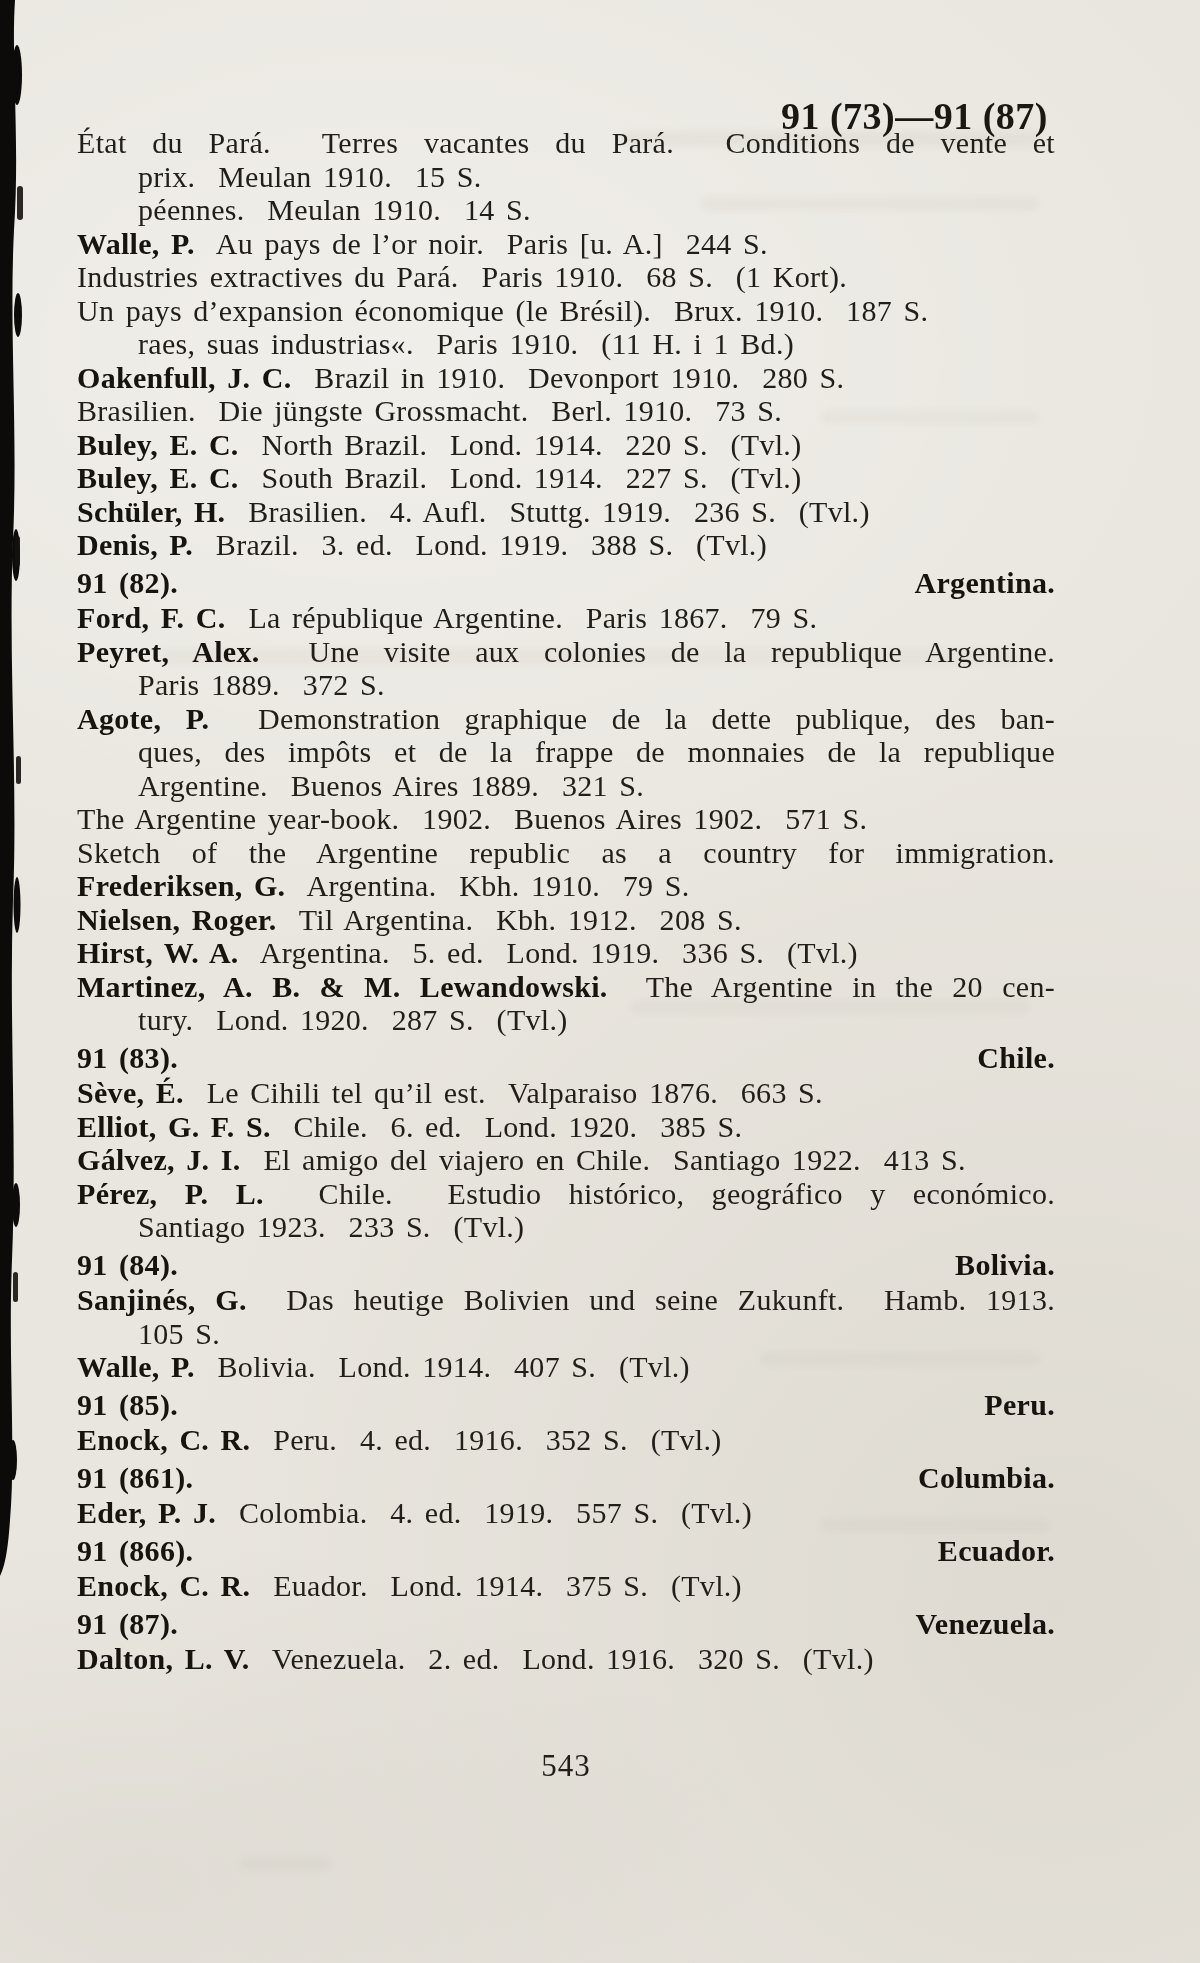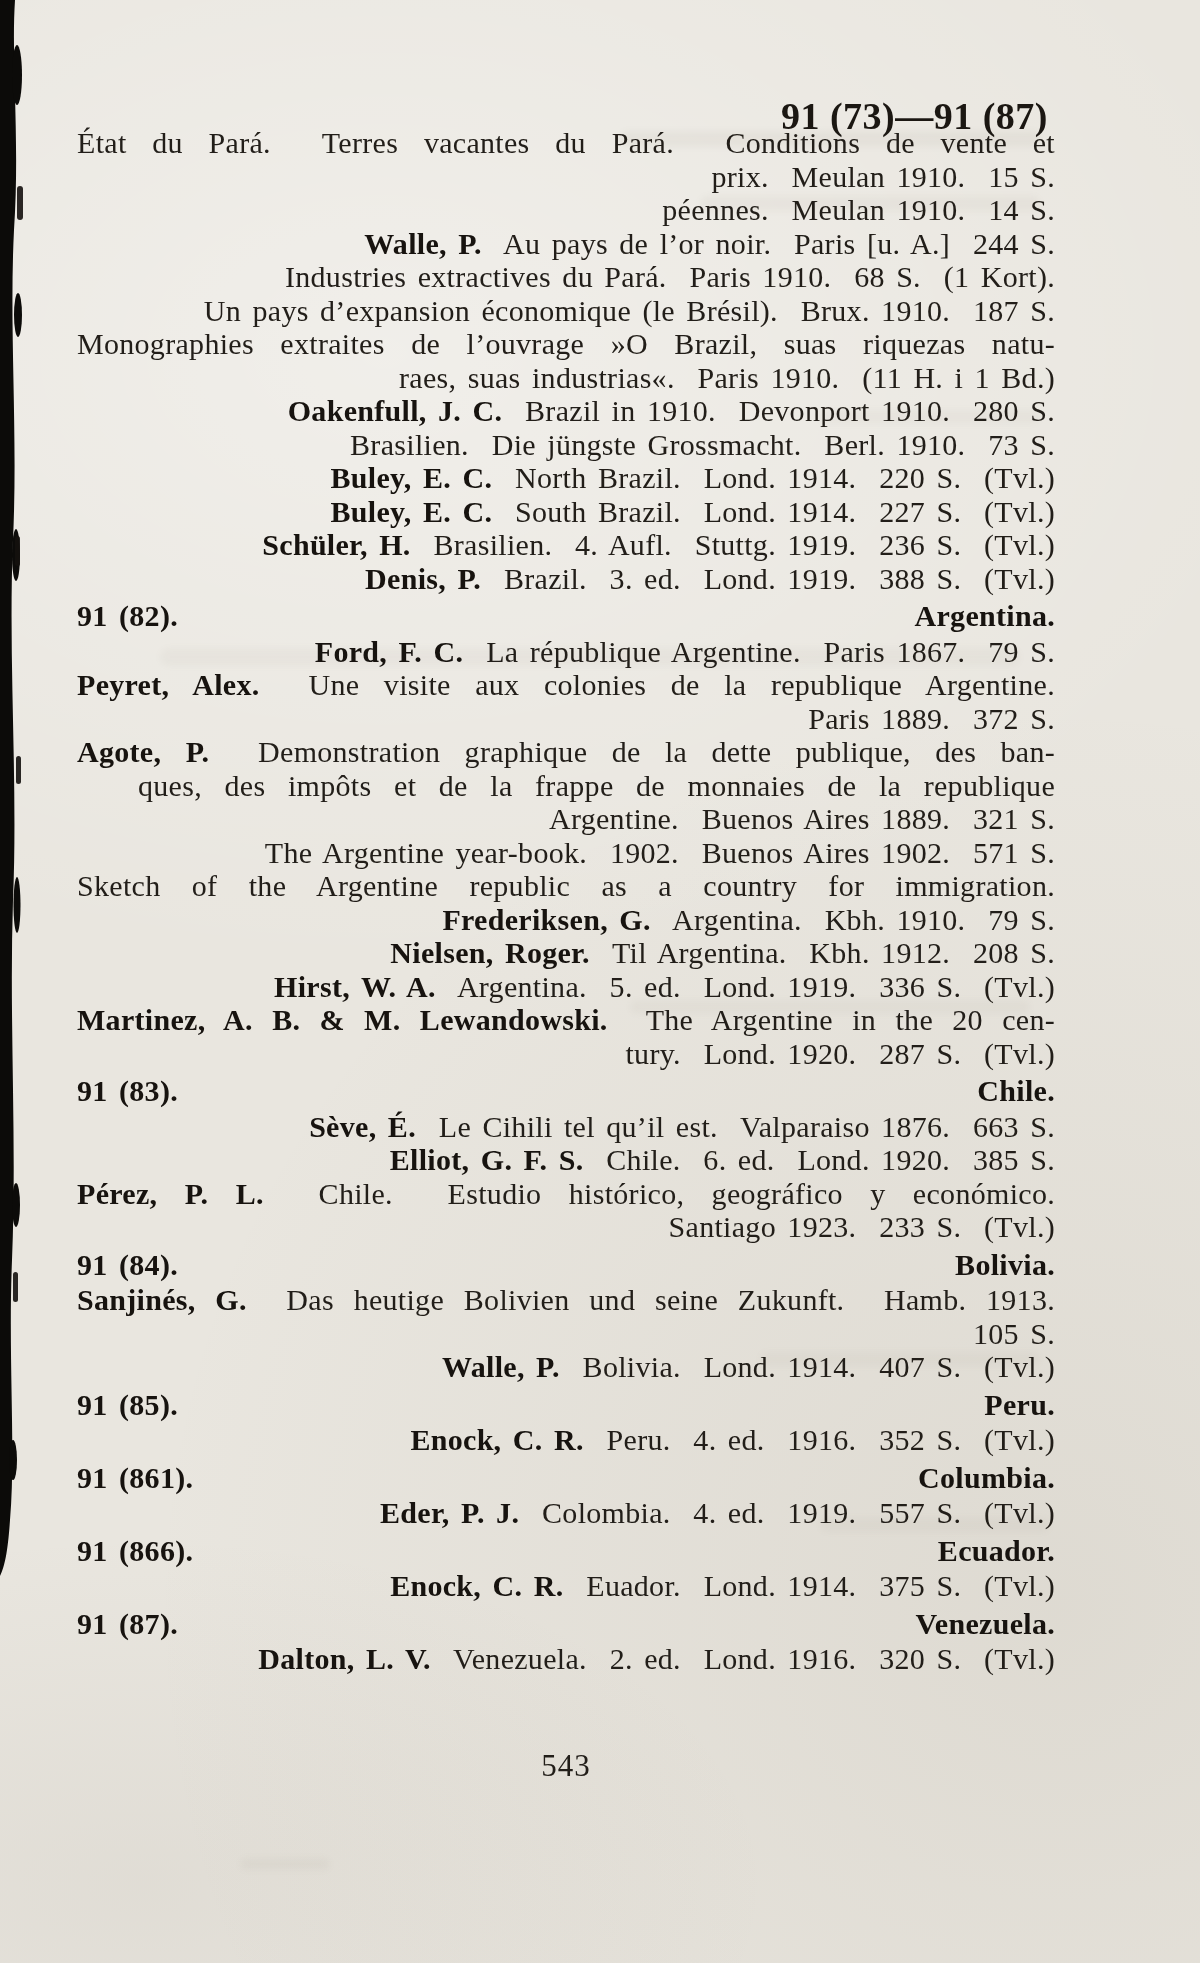--- a/index.html
+++ b/index.html
@@ -35,21 +35,21 @@
   .text-block {
     position: absolute;
     left: 77px;
     top: 126px;
     width: 978px;
     font-size: 30px;
     line-height: 33.5px;
     letter-spacing: 0.3px;
     word-spacing: 0.12em;
   }
-  .line { white-space: pre-wrap; text-align: right; }
+  .line { white-space: pre-wrap; }
   .line.j { text-align: justify; text-align-last: justify; }
   .line.ind { padding-left: 61px; }
   .author { font-weight: bold; color: #17130f; }
   .section-row {
     display: flex;
     justify-content: space-between;
     margin: 4px 0 2px 0;
     font-weight: bold;
     color: #17130f;
     line-height: 33.5px;
@@ -99,21 +99,20 @@
     <span>91 (73)—91 (87)</span>
   </div>
 
   <main class="text-block" id="lines">
       <div class="line j"><span class="rest">État du Pará.  Terres vacantes du Pará.  Conditions de vente et</span></div>
       <div class="line ind"><span class="rest">prix.  Meulan 1910.  15 S.</span></div>
       <div class="line ind"><span class="rest">péennes.  Meulan 1910.  14 S.</span></div>
       <div class="line"><span class="author">Walle, P.</span>  <span class="rest">Au pays de l’or noir.  Paris [u. A.]  244 S.</span></div>
       <div class="line"><span class="rest">Industries extractives du Pará.  Paris 1910.  68 S.  (1 Kort).</span></div>
       <div class="line"><span class="rest">Un pays d’expansion économique (le Brésil).  Brux. 1910.  187 S.</span></div>
-      <div class="line j"><span class="rest">Monographies extraites de l’ouvrage »O Brazil, suas riquezas natu-</span></div>
       <div class="line ind"><span class="rest">raes, suas industrias«.  Paris 1910.  (11 H. i 1 Bd.)</span></div>
       <div class="line"><span class="author">Oakenfull, J. C.</span>  <span class="rest">Brazil in 1910.  Devonport 1910.  280 S.</span></div>
       <div class="line"><span class="rest">Brasilien.  Die jüngste Grossmacht.  Berl. 1910.  73 S.</span></div>
       <div class="line"><span class="author">Buley, E. C.</span>  <span class="rest">North Brazil.  Lond. 1914.  220 S.  (Tvl.)</span></div>
       <div class="line"><span class="author">Buley, E. C.</span>  <span class="rest">South Brazil.  Lond. 1914.  227 S.  (Tvl.)</span></div>
       <div class="line"><span class="author">Schüler, H.</span>  <span class="rest">Brasilien.  4. Aufl.  Stuttg. 1919.  236 S.  (Tvl.)</span></div>
       <div class="line"><span class="author">Denis, P.</span>  <span class="rest">Brazil.  3. ed.  Lond. 1919.  388 S.  (Tvl.)</span></div>
       <div class="section-row">
         <span class="sec-num">91 (82).</span>
         <span class="sec-country">Argentina.</span>
@@ -130,20 +129,21 @@
       <div class="line"><span class="author">Nielsen, Roger.</span>  <span class="rest">Til Argentina.  Kbh. 1912.  208 S.</span></div>
       <div class="line"><span class="author">Hirst, W. A.</span>  <span class="rest">Argentina.  5. ed.  Lond. 1919.  336 S.  (Tvl.)</span></div>
       <div class="line j"><span class="author">Martinez, A. B. &amp; M. Lewandowski.</span>  <span class="rest">The Argentine in the 20 cen-</span></div>
       <div class="line ind"><span class="rest">tury.  Lond. 1920.  287 S.  (Tvl.)</span></div>
       <div class="section-row">
         <span class="sec-num">91 (83).</span>
         <span class="sec-country">Chile.</span>
       </div>
       <div class="line"><span class="author">Sève, É.</span>  <span class="rest">Le Cihili tel qu’il est.  Valparaiso 1876.  663 S.</span></div>
       <div class="line"><span class="author">Elliot, G. F. S.</span>  <span class="rest">Chile.  6. ed.  Lond. 1920.  385 S.</span></div>
+      <div class="line"><span class="author">Gálvez, J. I.</span>  <span class="rest">El amigo del viajero en Chile.  Santiago 1922.  413 S.</span></div>
       <div class="line j"><span class="author">Pérez, P. L.</span>  <span class="rest">Chile.  Estudio histórico, geográfico y económico.</span></div>
       <div class="line ind"><span class="rest">Santiago 1923.  233 S.  (Tvl.)</span></div>
       <div class="section-row">
         <span class="sec-num">91 (84).</span>
         <span class="sec-country">Bolivia.</span>
       </div>
       <div class="line j"><span class="author">Sanjinés, G.</span>  <span class="rest">Das heutige Bolivien und seine Zukunft.  Hamb. 1913.</span></div>
       <div class="line ind"><span class="rest">105 S.</span></div>
       <div class="line"><span class="author">Walle, P.</span>  <span class="rest">Bolivia.  Lond. 1914.  407 S.  (Tvl.)</span></div>
       <div class="section-row">

